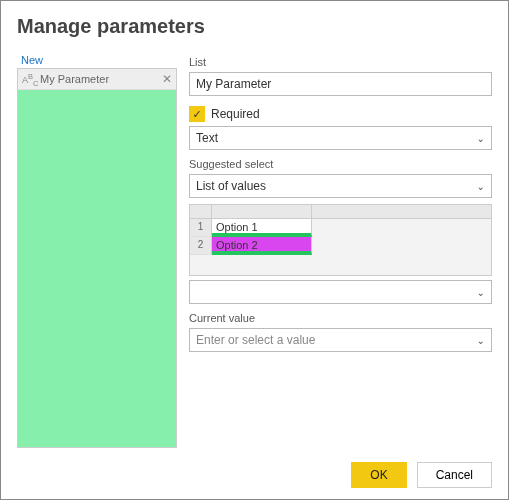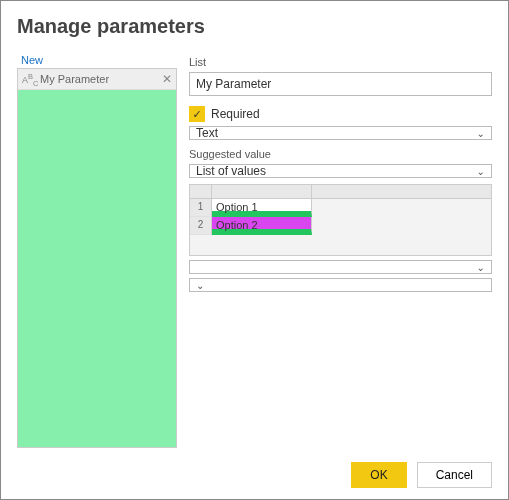--- a/index.html
+++ b/index.html
@@ -77,21 +77,21 @@
       background: #fff;
       color: #333;
     }
     .textarea { height: 50px; resize: none; }
     .select {
       position: relative;
       display: flex;
       justify-content: space-between;
       align-items: center;
       cursor: pointer;
-      height: 14px;
+      height: 24px;
     }
     .select .chevron { font-size: 10px; color: #555; }
     .checkbox-row {
       display: flex;
       align-items: center;
       gap: 6px;
       margin-top: 6px;
     }
     .checkbox {
       width: 16px; height: 16px;
@@ -131,21 +131,21 @@
       border-bottom: 1px solid #e0e0e0;
       background: #e8e8e8;
       padding-top:2px;
     }
     .row-val {
       width: 100px;
       font-size: 11px;
       padding: 2px 4px;
       background: #fff;
       border-right: 1px solid #ccc;
-      border-bottom: 6px solid #22c55e;
+      border-bottom: 4px solid #22c55e;
     }
     .row-selected .row-val { background: #d946ef; }
     .placeholder { color: #888; }
     .footer {
       display: flex;
       justify-content: flex-end;
       gap: 10px;
       margin-top: 14px;
     }
     .btn {
@@ -190,21 +190,21 @@
         <span>✓</span>
       </div>
       <span>Required</span>
     </div>
 
     <div class="select">
       <span>Text</span>
       <span class="chevron">⌄</span>
     </div>
 
-    <div class="label">Suggested value</div>
+    <div class="label">Suggested select</div>
     <div class="select">
       <span>List of values</span>
       <span class="chevron">⌄</span>
     </div>
 
     <div class="values-grid">
       <div class="grid-header">
         <div class="gh-corner"></div>
         <div class="gh-col1"></div>
         <div class="gh-rest"></div>
@@ -217,21 +217,23 @@
         <div class="row-num">2</div>
         <div class="row-val">Option 2</div>
       </div>
     </div>
 
     <div class="select">
       <span></span>
       <span class="chevron">⌄</span>
     </div>
 
-    <div class="select">
+    <div class="label">Current value</div>
+    <div class="select">
+      <span class="placeholder">Enter or select a value</span>
       <span class="chevron">⌄</span>
     </div>
 
   </div>
 </div>
 
 <div class="footer">
   <button class="btn btn-primary">OK</button>
   <button class="btn">Cancel</button>
 </div>

